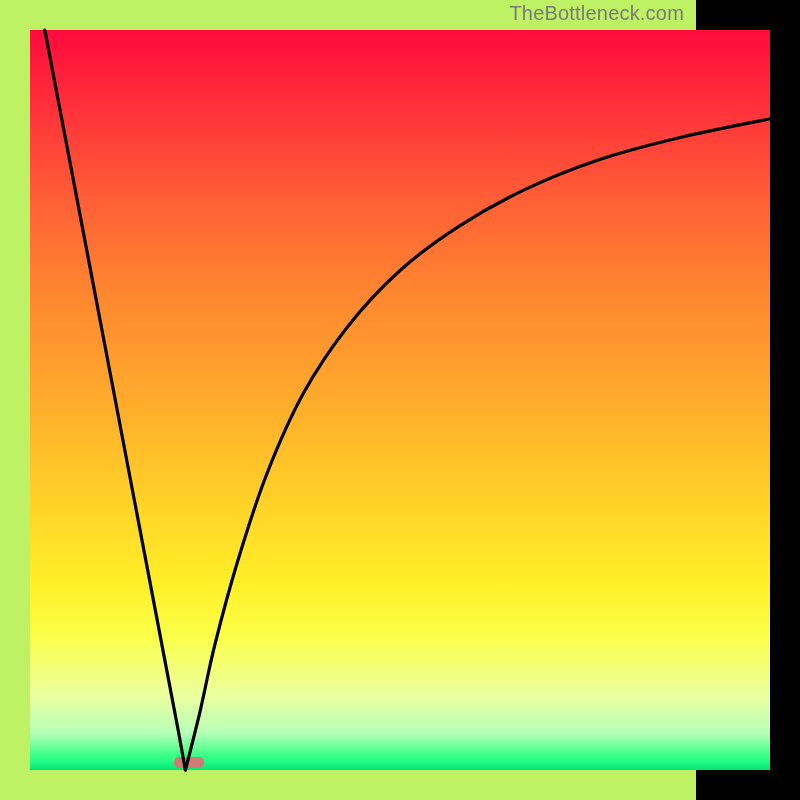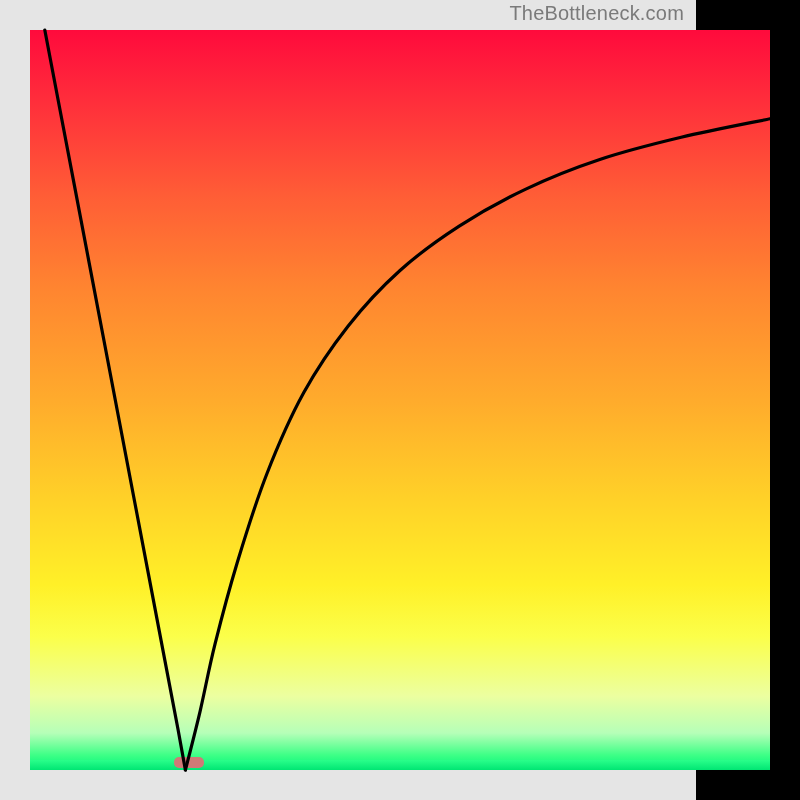--- a/index.html
+++ b/index.html
@@ -8,21 +8,21 @@
     width: 800px;
     height: 800px;
     overflow: hidden;
     background: #000;
     font-family: Arial, Helvetica, sans-serif;
   }
   .frame {
     position: relative;
     width: 696px;
     height: 800px;
-    background: #e5e5e5;
+    background: #bef264;
   }
   .watermark {
     position: absolute;
     top: 2px;
     right: 12px;
     color: #7a7a7a;
     font-size: 20px;
     font-weight: 400;
     letter-spacing: 0.2px;
     z-index: 10;

